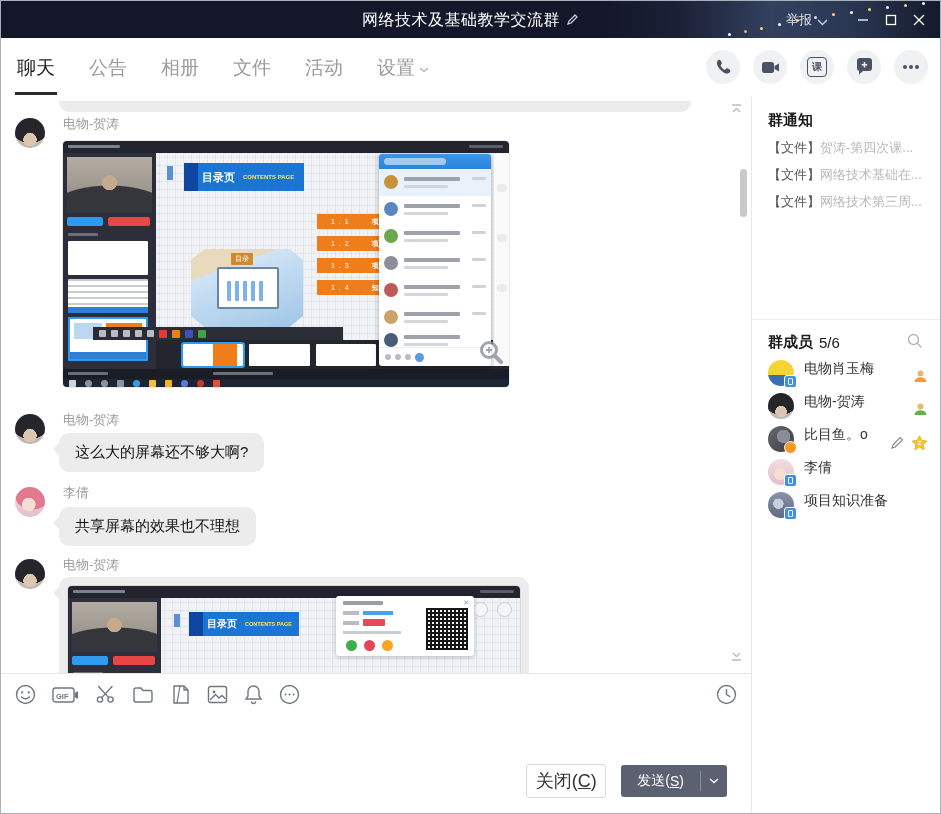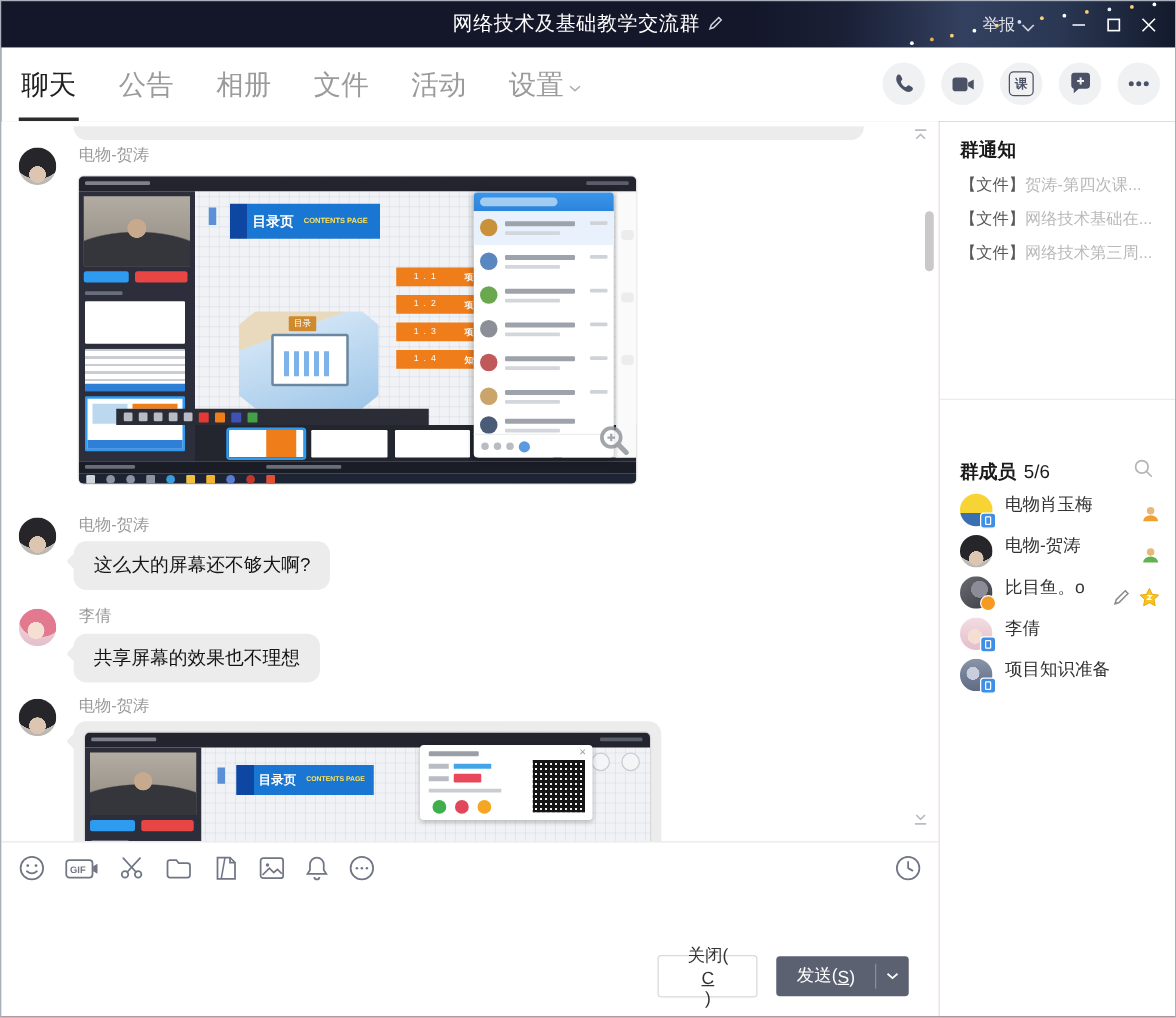--- a/index.html
+++ b/index.html
@@ -15,21 +15,21 @@
   .title{position:absolute;left:0;right:0;top:0;height:37px;line-height:37px;text-align:center;color:#fff;font-size:16px;letter-spacing:.5px;}
   .title .pen{display:inline-block;margin-left:6px;vertical-align:-1px;}
   .report{position:absolute;right:112px;top:0;height:37px;line-height:37px;color:#dfe2ea;font-size:13px;cursor:default;}
   .report svg{vertical-align:-2px;margin-left:5px;}
   .winctl{position:absolute;top:0;height:37px;display:flex;align-items:center;justify-content:center;width:30px;}
   .ctl-min{right:62px;} .ctl-max{right:34px;} .ctl-close{right:6px;}
 
   
   .tabbar{position:absolute;left:0;top:37px;width:100%;height:59px;background:#fff;}
   .tabs{position:absolute;left:16px;top:0;height:59px;display:flex;align-items:center;gap:34px;}
-  .tab{font-size:22px;color:#9b9b9b;position:relative;cursor:pointer;white-space:nowrap;}
+  .tab{font-size:19px;color:#9b9b9b;position:relative;cursor:pointer;white-space:nowrap;}
   .tab.active{color:#1f1f1f;}
   .tab.active:after{content:"";position:absolute;left:-2px;right:-2px;bottom:-14px;height:3px;background:#2b2b2b;}
   .tab svg{vertical-align:1px;margin-left:4px;}
   .hactions{position:absolute;right:12px;top:12px;display:flex;gap:13px;}
   .hbtn{width:34px;height:34px;border-radius:50%;background:#f0f1f3;display:flex;align-items:center;justify-content:center;cursor:pointer;}
   .classbadge{width:18px;height:18px;border:1.6px solid #4b5266;border-radius:4px;color:#4b5266;font-size:10px;font-weight:bold;display:flex;align-items:center;justify-content:center;}
 
   
   .chatcol{position:absolute;left:0;top:96px;width:750px;bottom:0;background:#fff;}
   .vdivider{position:absolute;left:750px;top:96px;bottom:0;width:1px;background:#e8e8e8;}
@@ -117,36 +117,36 @@
   .qrcard .circ{position:absolute;top:44px;width:11px;height:11px;border-radius:50%;}
   .qr{position:absolute;right:6px;top:12px;width:42px;height:42px;background-image:repeating-linear-gradient(0deg,#151515 0 2px,transparent 2px 4px),repeating-linear-gradient(90deg,#151515 0 2px,#f2f2f2 2px 4px);outline:2px solid #fff;}
   .wicon{position:absolute;top:16px;width:13px;height:13px;border-radius:50%;border:1px solid #c9ccd2;background:#f4f5f6;}
 
   
   .composer{position:absolute;left:0;top:576px;width:750px;bottom:0;background:#fff;border-top:1px solid #e7e7e7;}
   .cicons{position:absolute;left:14px;top:10px;display:flex;align-items:center;gap:16px;}
   .cicon{cursor:pointer;display:flex;align-items:center;}
   .clock{position:absolute;right:14px;top:10px;cursor:pointer;}
   .btnrow2{position:absolute;right:24px;bottom:15px;display:flex;gap:15px;align-items:center;}
-  .btn-close{min-width:78px;height:32px;background:#fff;border:1px solid #d9d9d9;border-radius:3px;font-size:14px;color:#333;display:flex;align-items:center;justify-content:center;cursor:pointer;flex-direction:column;}
+  .btn-close{min-width:78px;height:32px;background:#fff;border:1px solid #d9d9d9;border-radius:3px;font-size:18px;color:#333;display:flex;align-items:center;justify-content:center;cursor:pointer;}
   .btn-send{height:32px;background:#5b6171;border-radius:3px;color:#fff;font-size:14px;display:flex;align-items:stretch;cursor:pointer;}
   .btn-send .main{display:flex;align-items:center;padding:0 16px;}
   .btn-send .sep{width:1px;background:rgba(255,255,255,.28);margin:6px 0;}
   .btn-send .dd{display:flex;align-items:center;justify-content:center;width:26px;}
   .u{text-decoration:underline;}
 
   
   .sec-title{font-size:15px;font-weight:bold;color:#1a1a1a;}
   .notice{position:absolute;left:16px;top:14px;right:10px;}
   .nitem{margin-top:9px;font-size:13px;white-space:nowrap;overflow:hidden;}
   .nitem .tag{color:#585858;}
   .nitem .txt{color:#b9b9b9;}
   .sdivider{position:absolute;left:0;right:0;top:222px;height:1px;background:#ececec;}
   .members{position:absolute;left:16px;top:236px;right:10px;}
-  .mhead{display:flex;align-items:center;margin-top:34px;}
+  .mhead{display:flex;align-items:center;}
   .mhead .cnt{font-size:15px;color:#1a1a1a;margin-left:6px;}
   .mhead .sicon{margin-left:auto;margin-right:8px;cursor:pointer;}
   .mrow{display:flex;height:33px;}
   .mav{position:relative;width:26px;height:26px;border-radius:50%;flex:0 0 26px;}
   .mname{margin-left:10px;font-size:14px;color:#333;white-space:nowrap;}
   .dev{position:absolute;right:-3px;bottom:-2px;width:11px;height:11px;border-radius:3px;background:#3d8fe8;border:1.5px solid #fff;}
   .dev:after{content:"";position:absolute;left:3px;top:2px;width:3px;height:5px;border:1px solid #fff;border-radius:1px;}
   .devo{position:absolute;right:-3px;bottom:-2px;width:11px;height:11px;border-radius:50%;background:#f59a23;border:1.5px solid #fff;}
   .mright{margin-left:auto;display:flex;align-items:center;gap:6px;margin-right:2px;}
   .m1{background:linear-gradient(180deg,#f7d433 58%,#3a6fb0 58%);}

